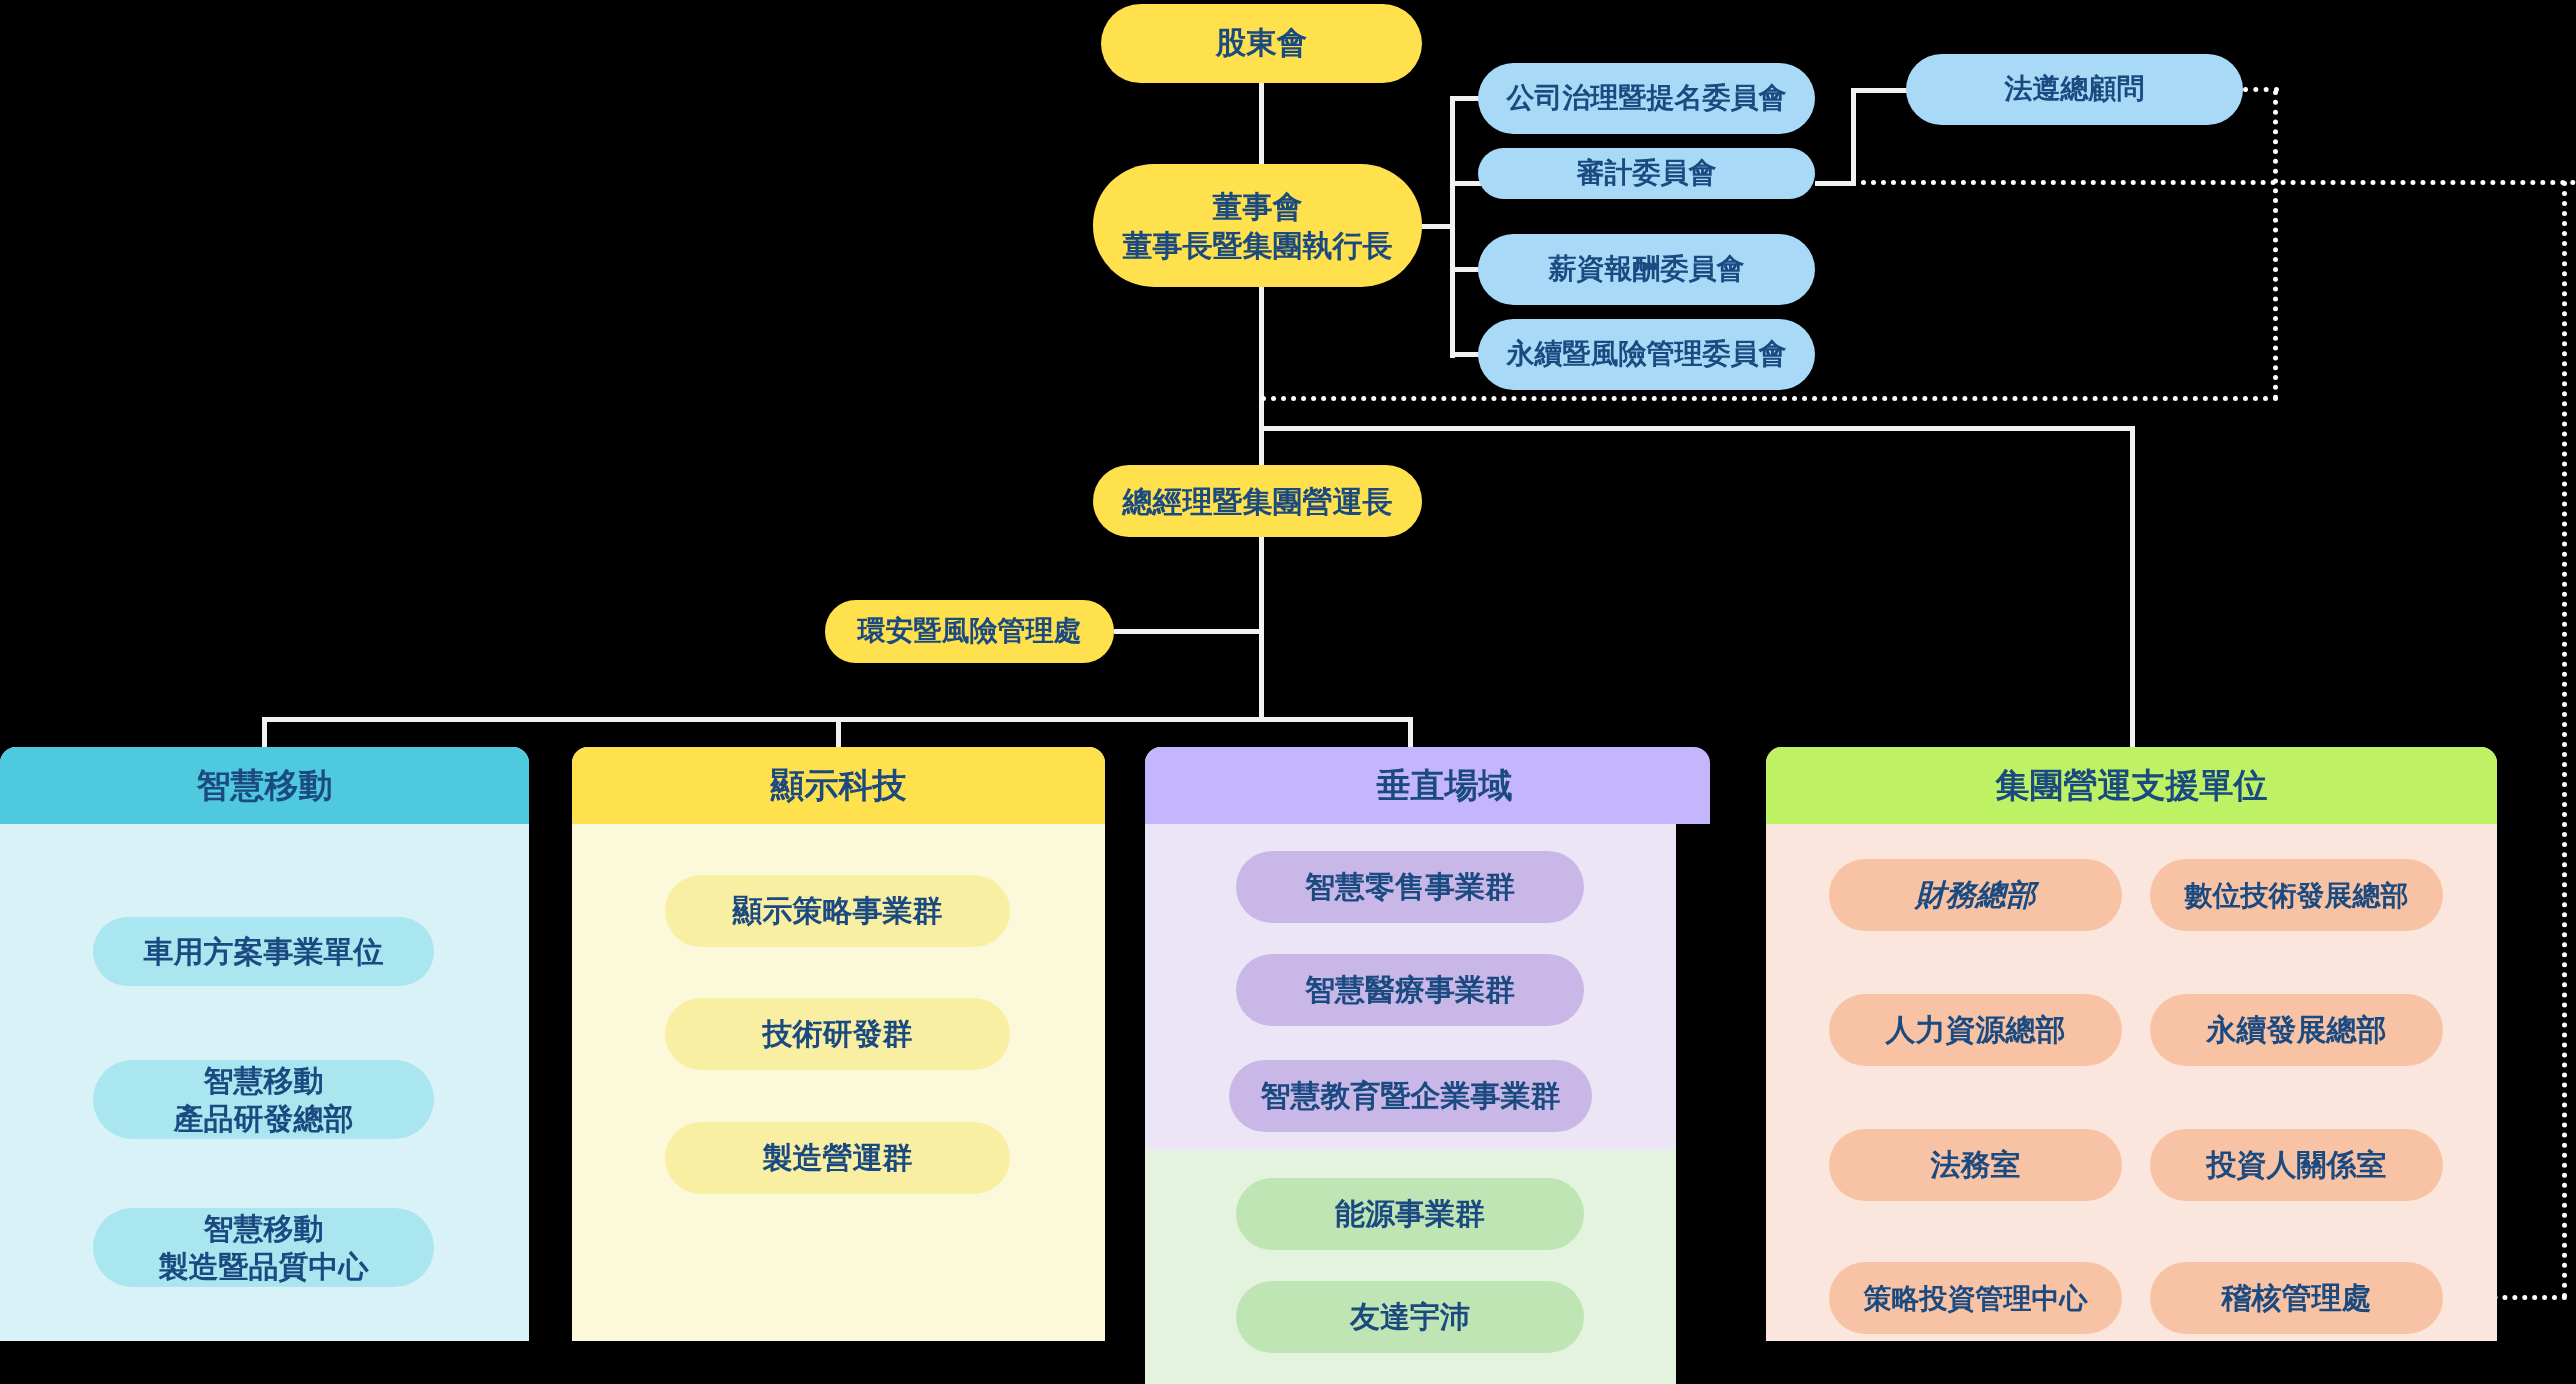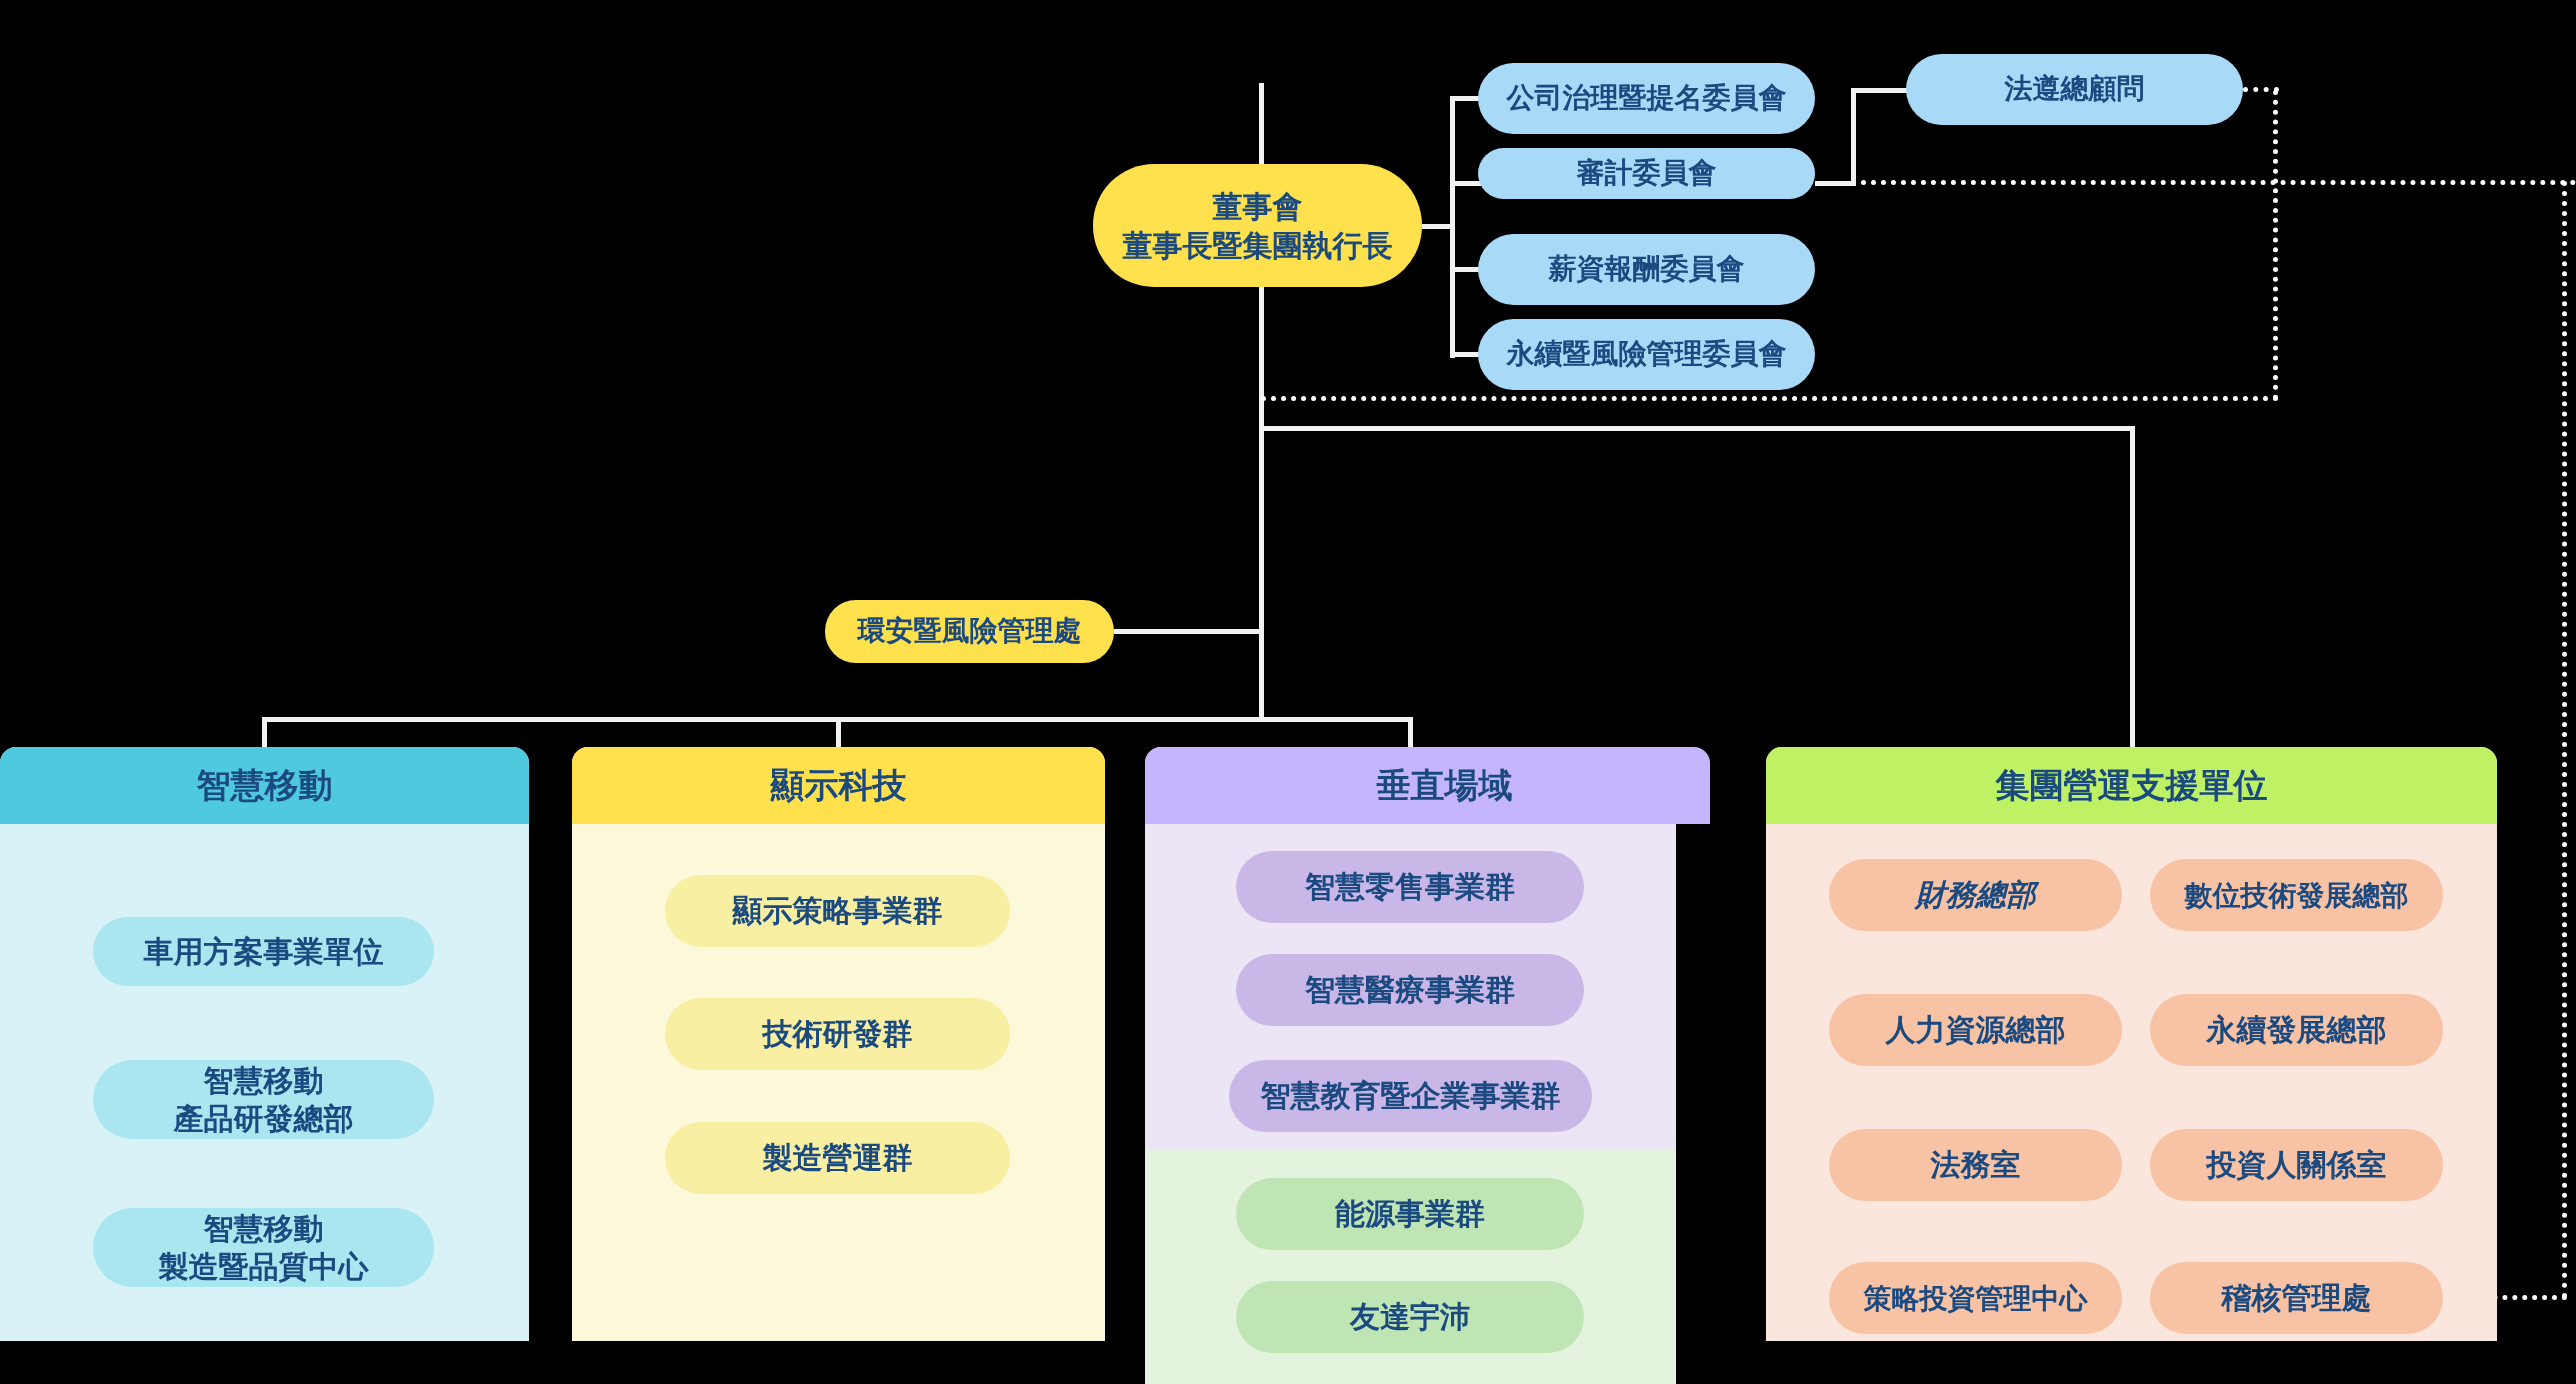--- a/index.html
+++ b/index.html
@@ -70,31 +70,33 @@
   <div class="ln" style="left:1851px;top:88px;width:4.5px;height:98px;"></div>
   <div class="ln" style="left:1851px;top:88px;width:57px;height:4.5px;"></div>
 
   <div class="dot-h" style="left:2243px;top:87px;width:36px;"></div>
   <div class="dot-v" style="left:2273px;top:90px;height:310px;"></div>
   <div class="dot-h" style="left:1261px;top:396px;width:1018px;"></div>
   <div class="dot-h" style="left:1861px;top:180px;width:715px;"></div>
   <div class="dot-v" style="left:2562px;top:181px;height:1118px;"></div>
   <div class="dot-h" style="left:2443px;top:1295px;width:124px;"></div>
 
+  <div class="pill yellow" style="left:1101px;top:3.6px;width:321px;height:79px;border-radius:40px;font-size:30.5px;">股東會</div>
 
   <div class="pill yellow" style="left:1093px;top:164px;width:329px;height:123px;border-radius:61px;font-size:30px;">董事會
 董事長暨集團執行長</div>
 
   <div class="pill blue" style="left:1478px;top:63px;width:337px;height:71px;border-radius:36px;font-size:28px;">公司治理暨提名委員會</div>
   <div class="pill blue" style="left:1478px;top:148px;width:337px;height:51px;border-radius:36px;font-size:28px;">審計委員會</div>
   <div class="pill blue" style="left:1478px;top:234px;width:337px;height:71px;border-radius:36px;font-size:28px;">薪資報酬委員會</div>
   <div class="pill blue" style="left:1478px;top:319px;width:337px;height:71px;border-radius:36px;font-size:28px;">永續暨風險管理委員會</div>
 
   <div class="pill blue" style="left:1906px;top:54px;width:337px;height:71px;border-radius:36px;font-size:28px;">法遵總顧問</div>
 
+  <div class="pill yellow" style="left:1093px;top:465px;width:329px;height:72px;border-radius:36px;font-size:30px;">總經理暨集團營運長</div>
 
   <div class="pill yellow" style="left:825px;top:600px;width:289px;height:63px;border-radius:31px;font-size:28px;">環安暨風險管理處</div>
 
   <div class="panel p1" style="left:0px;width:529px;">
     <div class="panel-header">智慧移動</div>
     <div class="ppill" style="left:93px;top:170px;width:341px;height:69px;">車用方案事業單位</div>
     <div class="ppill" style="left:93px;top:313px;width:341px;height:79px;">智慧移動
 產品研發總部</div>
     <div class="ppill" style="left:93px;top:461px;width:341px;height:79px;">智慧移動
 製造暨品質中心</div>

